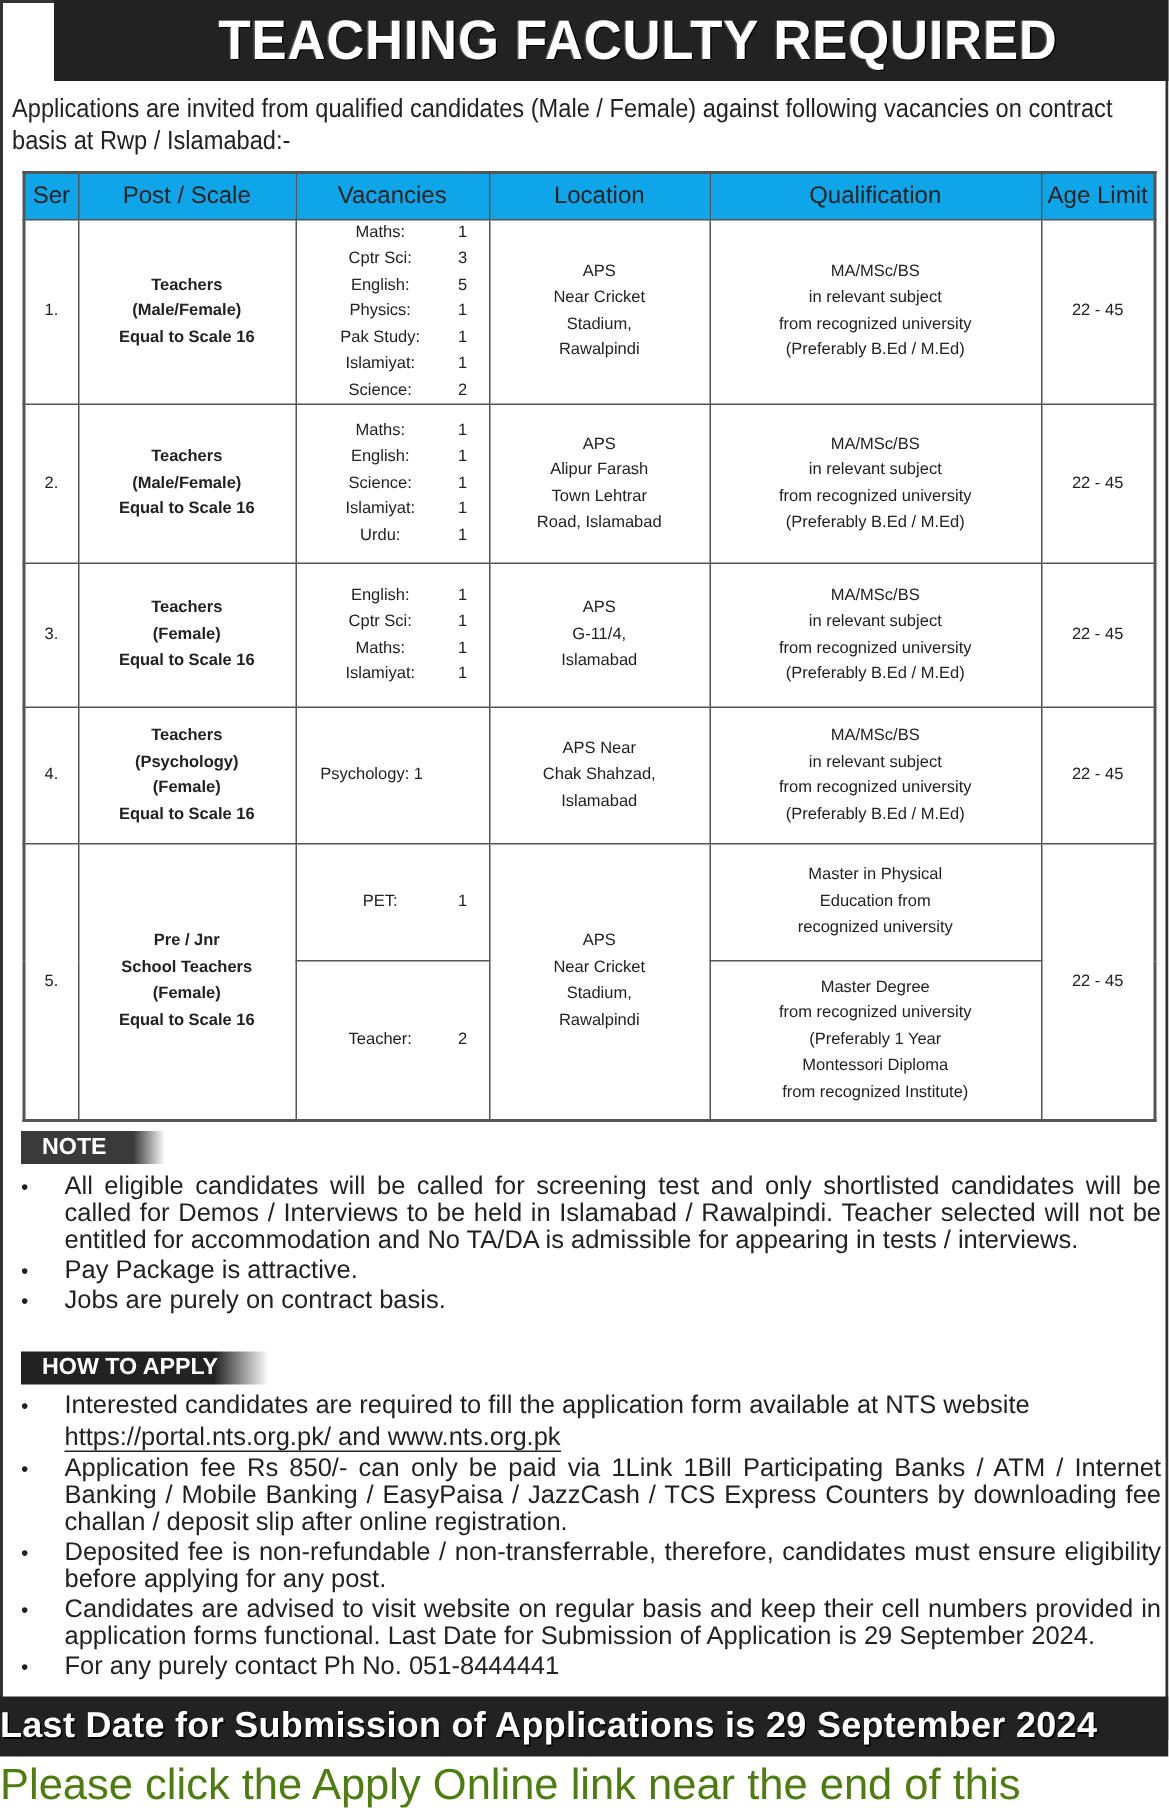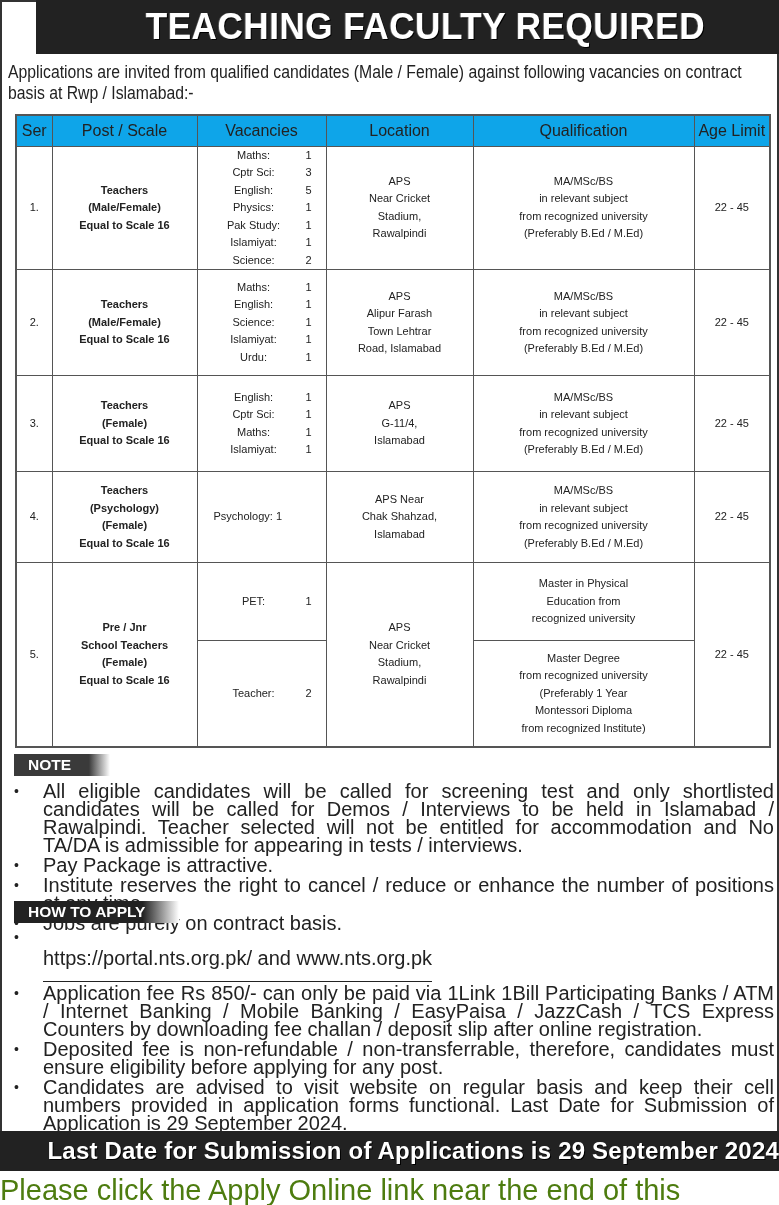--- a/index.html
+++ b/index.html
@@ -49,34 +49,34 @@
   .section-tag {
     position: absolute; left: 0; height: 22px;
     color: #fff; font-weight: bold; font-size: 15.5px;
     display: flex; align-items: center; padding-left: 14px; margin-left: 14px;
   }
   .note-tag { top: 754px; width: 96px; background: linear-gradient(to right, #3a3a3a 0%, #3a3a3a 78%, #ffffff 100%); }
   .apply-tag { top: 901px; width: 165px; background: linear-gradient(to right, #222 0%, #222 78%, #ffffff 100%); text-align: center; }
 
   ul.bullets { position: absolute; left: 8px; list-style: none; width: 766px; }
   ul.bullets li {
-    position: relative; padding-left: 35px; font-size: 20px; line-height: 18px;
+    position: relative; padding-left: 35px; font-size: 17px; line-height: 18px;
     color: #222; text-align: justify; margin-bottom: 2px;
   }
   ul.bullets li::before {
     content: "•"; position: absolute; left: 6px; top: 0; font-size: 14px;
   }
   .note-list { top: 782px; }
   .apply-list { top: 928px; }
-  .link-line { display: inline-block; margin-top: 3px; border-bottom: 1.5px solid #222; padding-bottom: 14px; }
+  .link-line { display: inline-block; margin-top: 3px; border-bottom: 1.5px solid #222; padding-bottom: 0; }
   b { font-weight: normal; }
 
   .footer-bar {
     position: absolute; left: 0; top: 1131px; width: 779px; height: 40px;
-    background: #222222; display: flex; align-items: center; justify-content: flex-end;
+    background: #222222; display: flex; align-items: center; justify-content: flex-start;
   }
   .footer-bar span {
     color: #fff; font-weight: bold; font-size: 24px; letter-spacing: 0.2px;
     text-shadow: 1px 1px 0 #000;
   }
   .apply-online {
     position: absolute; left: 0; top: 1174px; width: 779px; text-align: left;
     color: #4d7c0f; font-size: 29px;
   }
 </style>
@@ -316,30 +316,29 @@
     </tr>
   </tbody>
 </table>
 
 <div class="section-tag note-tag">
   <span>NOTE</span>
 </div>
 <ul class="bullets note-list">
   <li>All eligible candidates will be called for screening test and only shortlisted candidates will be called for Demos / Interviews to be held in Islamabad / Rawalpindi. Teacher selected will not be entitled for accommodation and No TA/DA is admissible for appearing in tests / interviews.</li>
   <li>Pay Package is attractive.</li>
-  <li>Institute reserves the right to cancel / reduce or enhance the number of positions at any time.</li>
   <li>Jobs are purely on contract basis.</li>
 </ul>
 
 <div class="section-tag apply-tag">
   <span>HOW TO APPLY</span>
 </div>
 <ul class="bullets apply-list">
   <li>
-    <br>
+    <span>Interested candidates are required to fill the application form available at NTS website</span><br>
     <span class="link-line">
       <a style="color:inherit;text-decoration:none">https://portal.nts.org.pk/</a><span> and </span><a style="color:inherit;text-decoration:none">www.nts.org.pk</a>
     </span>
   </li>
   <li>
     <span>Application fee </span><b>Rs 850/-</b><span> can only be paid via 1Link 1Bill Participating Banks / ATM / Internet Banking / Mobile Banking / EasyPaisa / JazzCash / TCS Express Counters by downloading fee challan / deposit slip after online registration.</span>
   </li>
   <li>Deposited fee is non-refundable / non-transferrable, therefore, candidates must ensure eligibility before applying for any post.</li>
   <li>
     <span>Candidates are advised to visit website on regular basis and keep their cell numbers provided in application forms functional. Last Date for Submission of Application is </span><b>29 September 2024.</b>

